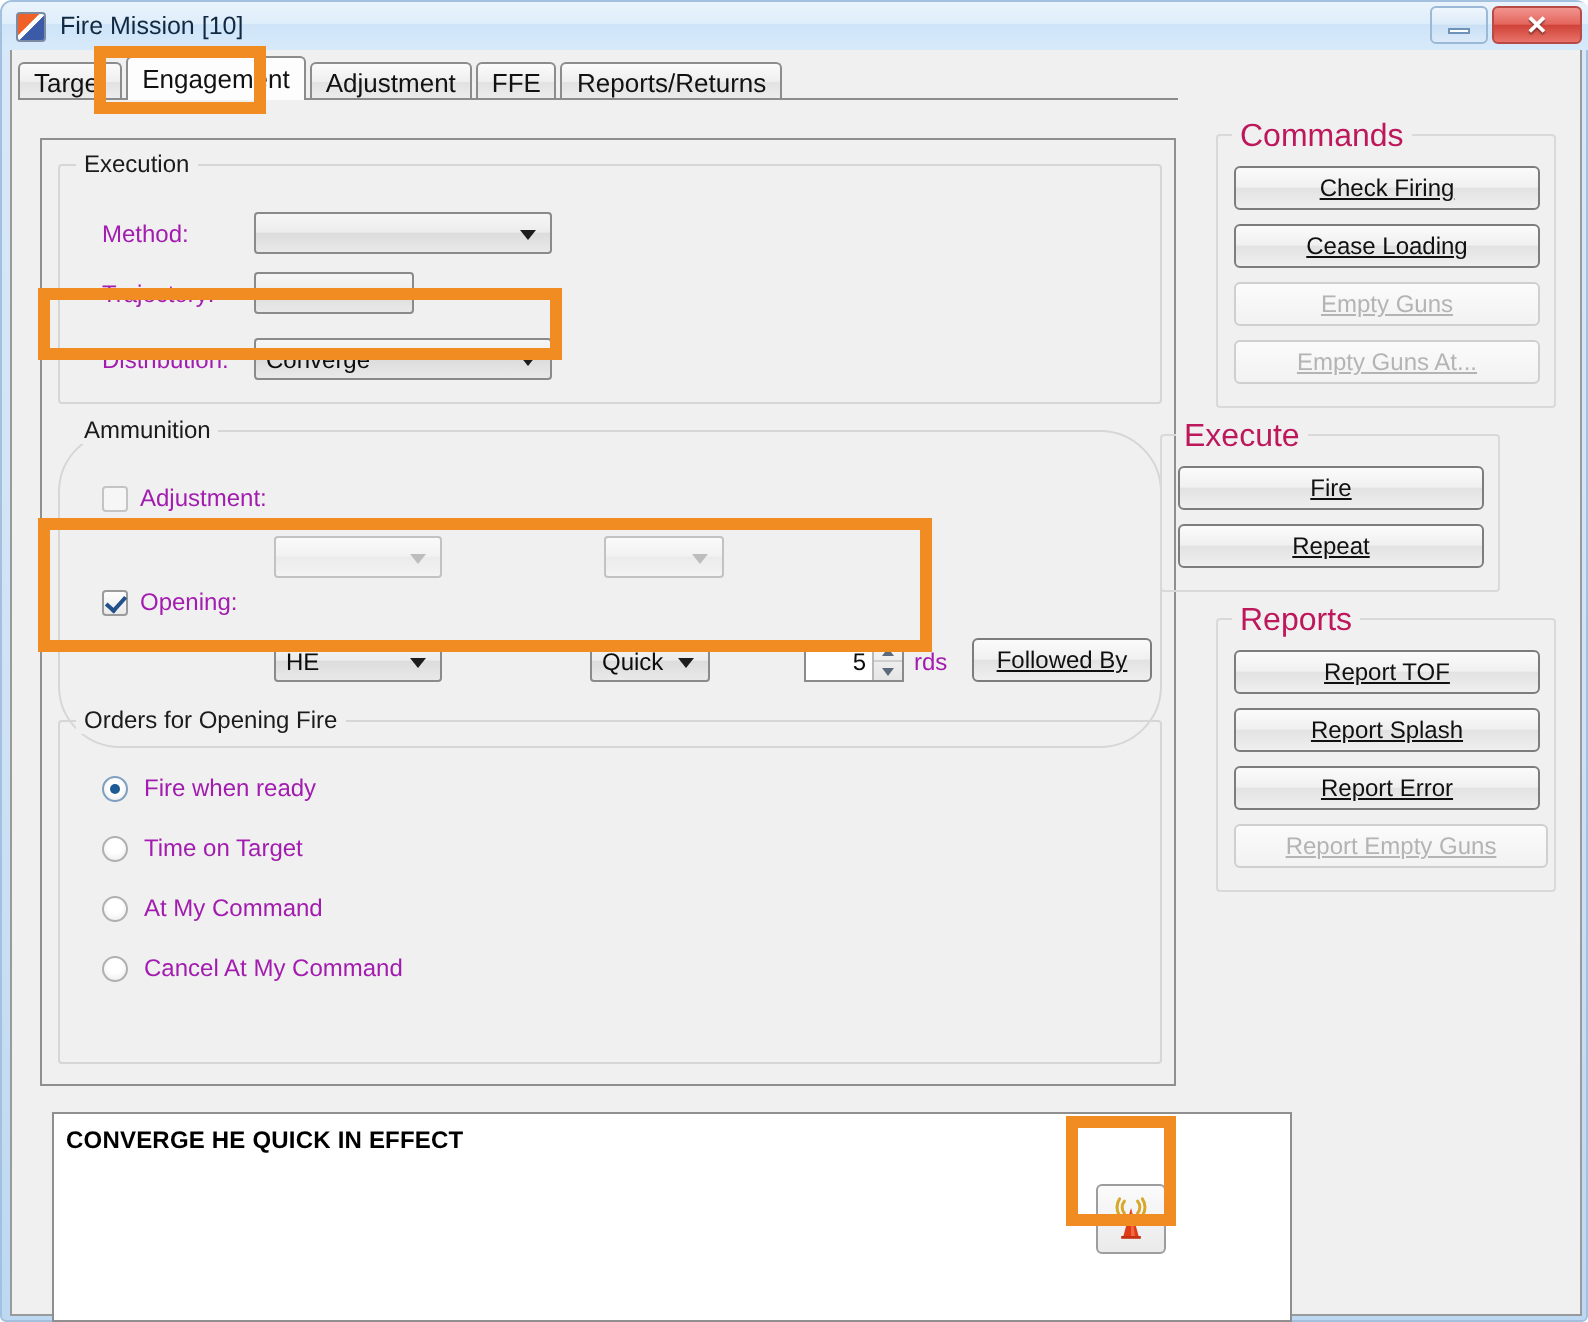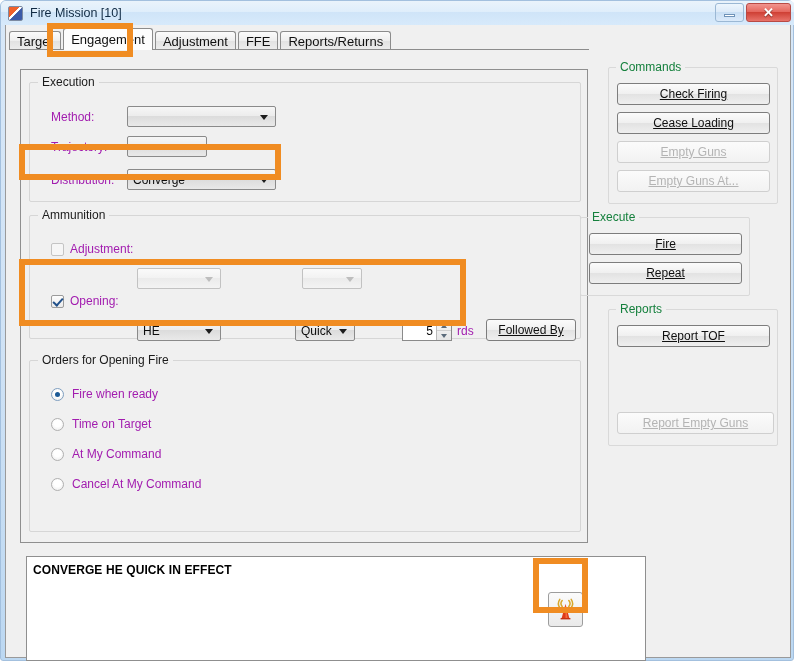--- a/index.html
+++ b/index.html
@@ -314,22 +314,22 @@
     position: absolute;
     box-sizing: border-box;
     border: 1px solid #d9d9d9;
     border-radius: 2px;
   }
   .rail-group > .gb-title {
     position: absolute;
     top: -8px; left: 7px;
     background: #f0f0f0;
     padding: 0 4px;
-    font-size: 12px;
-    color: #15803d;
+    font-size: 16px;
+    color: #be185d;
   }
 
   
   .msgbox {
     position: absolute;
     left: 20px; top: 531px;
     width: 620px; height: 105px;
     box-sizing: border-box;
     background: #ffffff;
     border: 1px solid #8f8f8f;
@@ -410,21 +410,21 @@
           <div class="carrow"></div>
         </div>
 
         <div class="lbl" style="left:21px; top:90px;">Distribution:</div>
         <div class="combo" style="left:97px; top:86px; width:149px;">
           <div class="ctext">Converge</div>
           <div class="carrow"></div>
         </div>
       </div>
 
-      <div class="groupbox" style="left:8px; top:145px; width:552px; height:124px;">
+      <div class="groupbox" style="left:8px; top:145px; width:552px; height:159px;border-radius:31px;">
         <div class="gb-title">Ammunition</div>
 
         <div class="check off" style="left:21px; top:27px;"></div>
         <div class="lbl" style="left:40px; top:26px;">Adjustment:</div>
         <div class="combo disabled" style="left:107px; top:52px; width:84px;">
           <div class="ctext"></div>
           <div class="carrow"></div>
         </div>
         <div class="combo disabled" style="left:272px; top:52px; width:60px;">
           <div class="ctext"></div>
@@ -484,20 +484,22 @@
 
     <div class="rail-group" style="left:574px; top:192px; width:170px; height:79px;">
       <div class="gb-title">Execute</div>
       <div class="btn" style="left:8px; top:15px; width:153px;">Fire</div>
       <div class="btn" style="left:8px; top:44px; width:153px;">Repeat</div>
     </div>
 
     <div class="rail-group" style="left:602px; top:284px; width:170px; height:137px;">
       <div class="gb-title">Reports</div>
       <div class="btn" style="left:8px; top:15px; width:153px;">Report TOF</div>
+      <div class="btn" style="left:8px; top:44px; width:153px;">Report Splash</div>
+      <div class="btn" style="left:8px; top:73px; width:153px;">Report Error</div>
       <div class="btn disabled" style="left:8px; top:102px; width:157px;">Report Empty Guns</div>
     </div>
 
     <div class="msgbox">
       <div class="msgtext">CONVERGE HE QUICK IN EFFECT</div>
     </div>
 
     <div class="radio-btn-icon">
       <svg width="25" height="25" viewBox="0 0 25 25">
 

